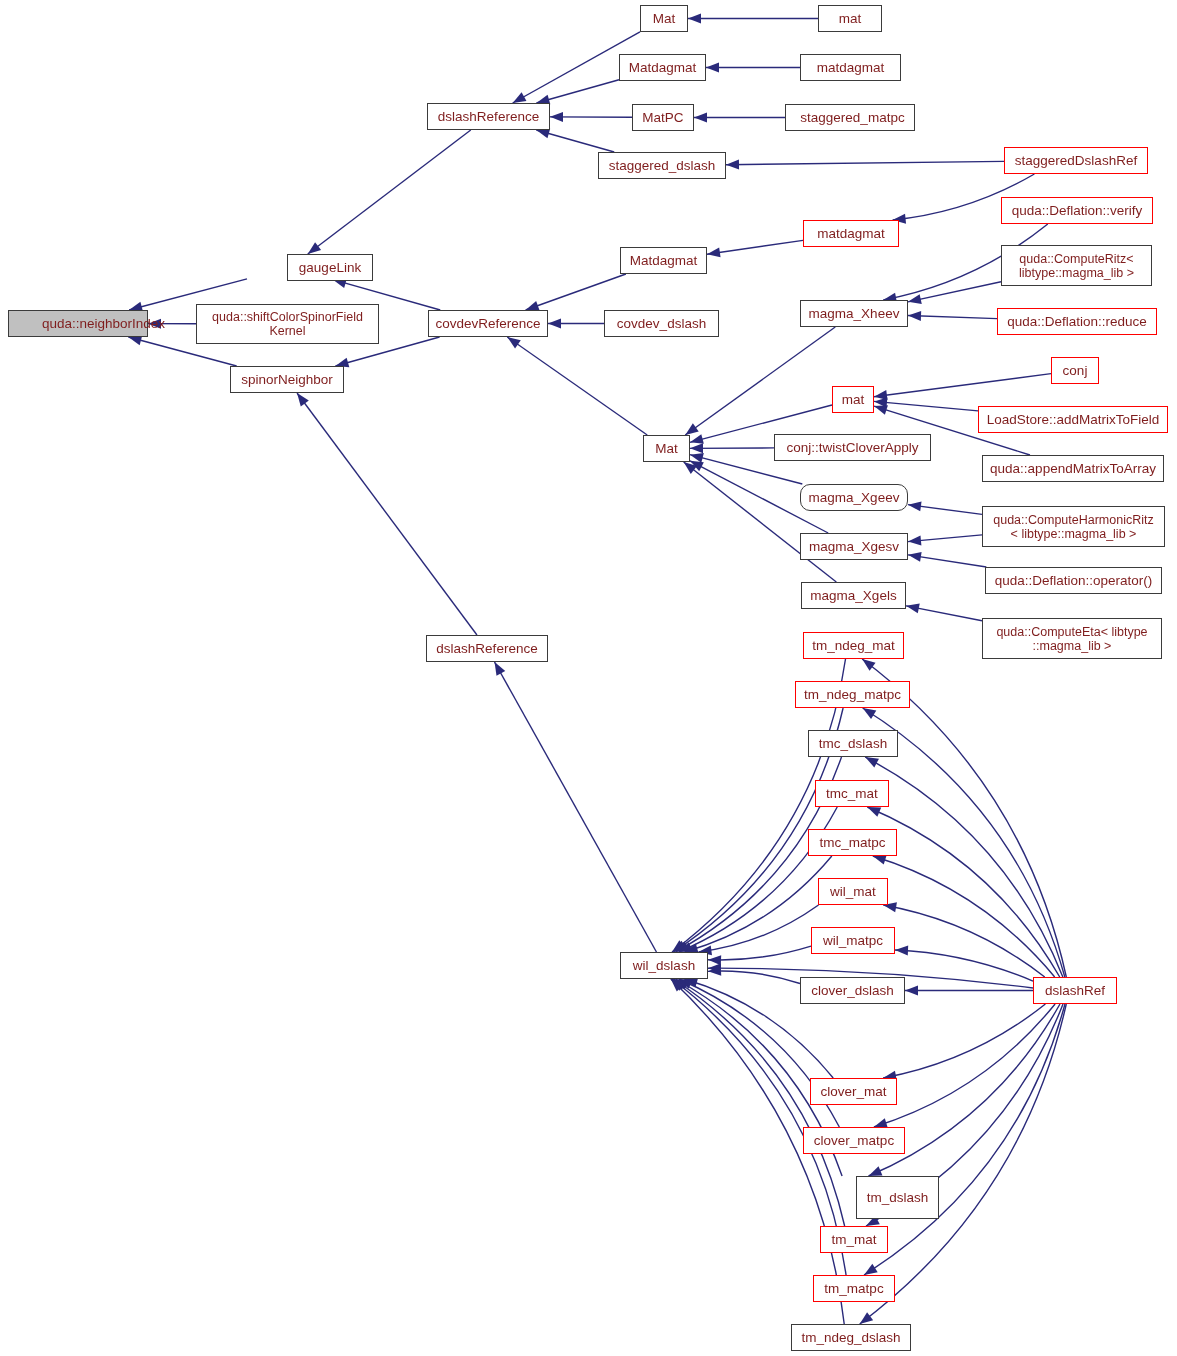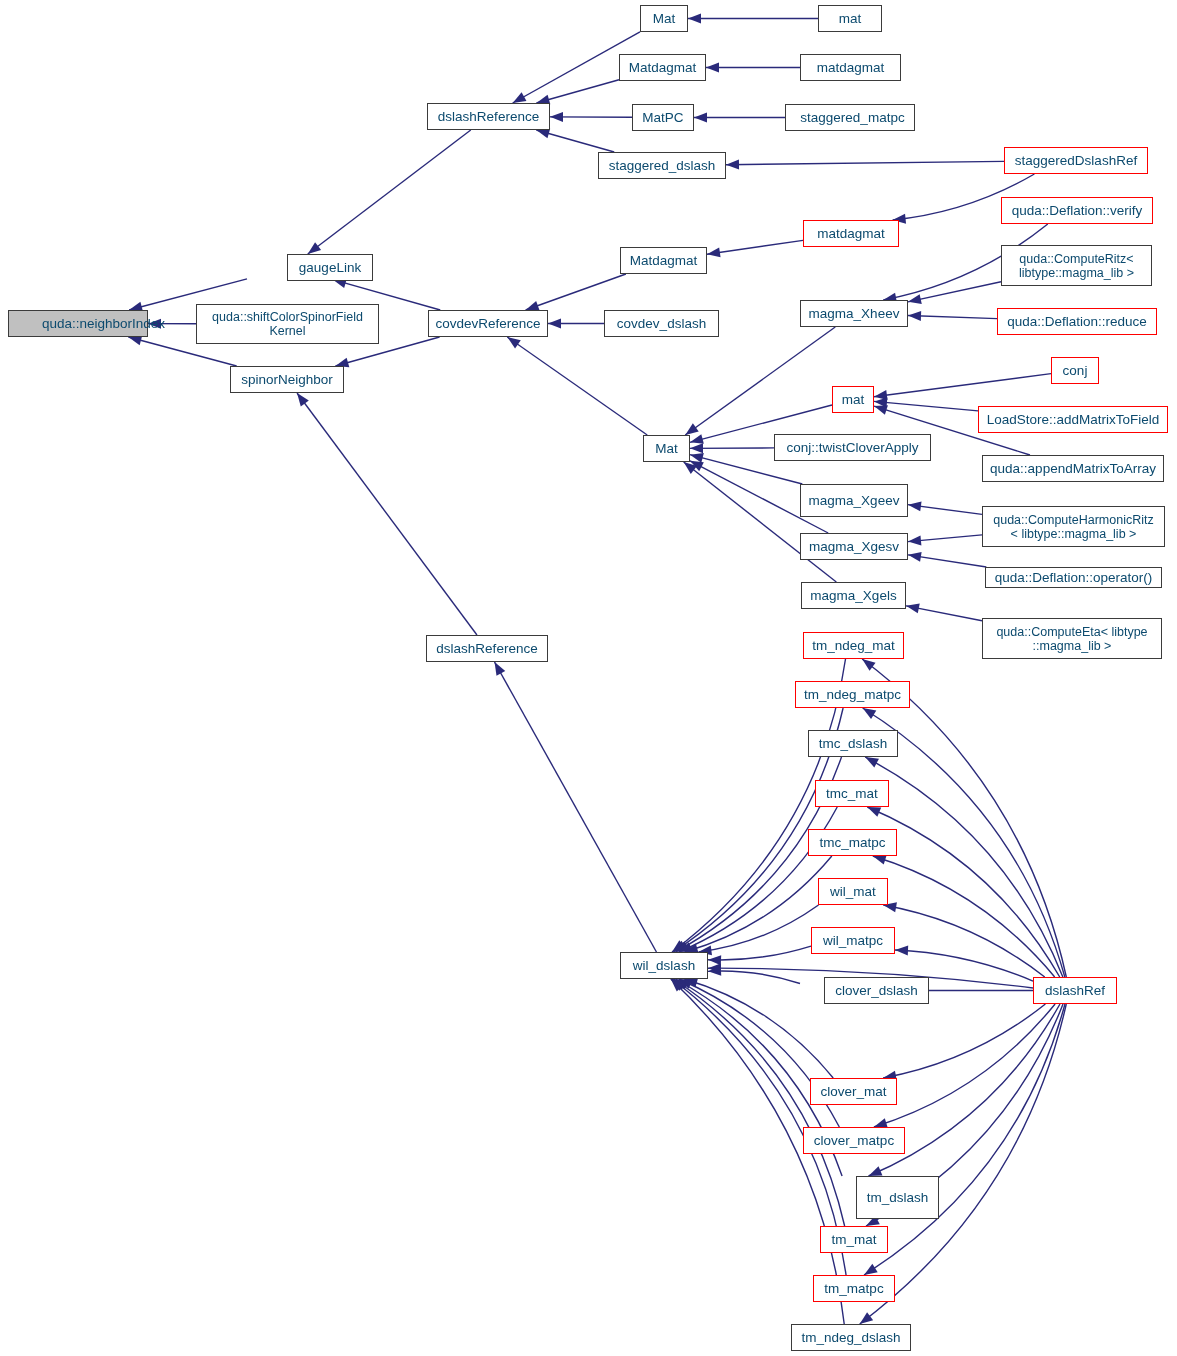--- a/index.html
+++ b/index.html
@@ -36,21 +36,21 @@
   }
   .node-box {
     position: absolute;
     box-sizing: border-box;
     background: #ffffff;
     border: 1px solid #3b3b3b;
     display: flex;
     align-items: center;
     justify-content: center;
     text-align: center;
-    color: #0c4a6e;
+    color: #7f1d1d;
     font-size: 13.5px;
     line-height: 1.12;
     white-space: pre-line;
     padding: 0 3px;
   }
   .node-box.red {
     border-color: #ff0000;
   }
   .node-box.root {
     background: #c0c0c0;
@@ -225,38 +225,38 @@
       <div class="node-box red" style="left: 1001px; top: 197px; width: 152px; height: 27px;"><span class="node-label">quda::Deflation::verify</span></div>
       <div class="node-box" style="left: 1001px; top: 245px; width: 151px; height: 41px; font-size: 12.5px;"><span class="node-label">quda::ComputeRitz&lt;
 libtype::magma_lib &gt;</span></div>
       <div class="node-box red" style="left: 997px; top: 308px; width: 160px; height: 27px;"><span class="node-label">quda::Deflation::reduce</span></div>
       <div class="node-box" style="left: 643px; top: 435px; width: 47px; height: 27px;"><span class="node-label">Mat</span></div>
       <div class="node-box red" style="left: 832px; top: 386px; width: 42px; height: 27px;"><span class="node-label">mat</span></div>
       <div class="node-box red" style="left: 1051px; top: 357px; width: 48px; height: 27px;"><span class="node-label">conj</span></div>
       <div class="node-box red" style="left: 978px; top: 406px; width: 190px; height: 27px;"><span class="node-label">LoadStore::addMatrixToField</span></div>
       <div class="node-box" style="left: 774px; top: 434px; width: 157px; height: 27px;"><span class="node-label">conj::twistCloverApply</span></div>
       <div class="node-box" style="left: 982px; top: 455px; width: 182px; height: 27px;"><span class="node-label">quda::appendMatrixToArray</span></div>
-      <div class="node-box" style="left: 800px; top: 484px; width: 108px; height: 33px;"><span class="node-label">magma_Xgeev</span></div>
+      <div class="node-box" style="left: 800px; top: 484px; width: 108px; height: 27px; border-radius: 10px;"><span class="node-label">magma_Xgeev</span></div>
       <div class="node-box" style="left: 982px; top: 506px; width: 183px; height: 41px; font-size: 12.5px;"><span class="node-label">quda::ComputeHarmonicRitz
 &lt; libtype::magma_lib &gt;</span></div>
       <div class="node-box" style="left: 800px; top: 533px; width: 108px; height: 27px;"><span class="node-label">magma_Xgesv</span></div>
-      <div class="node-box" style="left: 985px; top: 567px; width: 177px; height: 21px;"><span class="node-label">quda::Deflation::operator()</span></div>
+      <div class="node-box" style="left: 985px; top: 567px; width: 177px; height: 27px;"><span class="node-label">quda::Deflation::operator()</span></div>
       <div class="node-box" style="left: 801px; top: 582px; width: 105px; height: 27px;"><span class="node-label">magma_Xgels</span></div>
       <div class="node-box" style="left: 982px; top: 618px; width: 180px; height: 41px; font-size: 12.5px;"><span class="node-label">quda::ComputeEta&lt; libtype
 ::magma_lib &gt;</span></div>
       <div class="node-box" style="left: 620px; top: 952px; width: 88px; height: 27px;"><span class="node-label">wil_dslash</span></div>
       <div class="node-box red" style="left: 1033px; top: 977px; width: 84px; height: 27px;"><span class="node-label">dslashRef</span></div>
       <div class="node-box red" style="left: 803px; top: 632px; width: 101px; height: 27px;"><span class="node-label">tm_ndeg_mat</span></div>
       <div class="node-box red" style="left: 795px; top: 681px; width: 115px; height: 27px; align-items: center;"><span class="node-label">tm_ndeg_matpc</span></div>
       <div class="node-box" style="left: 808px; top: 730px; width: 90px; height: 27px;"><span class="node-label">tmc_dslash</span></div>
       <div class="node-box red" style="left: 815px; top: 780px; width: 74px; height: 27px;"><span class="node-label">tmc_mat</span></div>
       <div class="node-box red" style="left: 808px; top: 829px; width: 89px; height: 27px;"><span class="node-label">tmc_matpc</span></div>
       <div class="node-box red" style="left: 818px; top: 878px; width: 70px; height: 27px;"><span class="node-label">wil_mat</span></div>
       <div class="node-box red" style="left: 811px; top: 927px; width: 84px; height: 27px;"><span class="node-label">wil_matpc</span></div>
-      <div class="node-box" style="left: 824px; top: 977px; width: 105px; height: 27px;"><span class="node-label">clover_dslash</span></div>
+      <div class="node-box" style="left: 800px; top: 977px; width: 105px; height: 27px;"><span class="node-label">clover_dslash</span></div>
       <div class="node-box red" style="left: 810px; top: 1078px; width: 87px; height: 27px;"><span class="node-label">clover_mat</span></div>
       <div class="node-box red" style="left: 803px; top: 1127px; width: 102px; height: 27px;"><span class="node-label">clover_matpc</span></div>
       <div class="node-box" style="left: 856px; top: 1176px; width: 83px; height: 43px;"><span class="node-label">tm_dslash</span></div>
       <div class="node-box red" style="left: 820px; top: 1226px; width: 68px; height: 27px;"><span class="node-label">tm_mat</span></div>
       <div class="node-box red" style="left: 813px; top: 1275px; width: 82px; height: 27px;"><span class="node-label">tm_matpc</span></div>
       <div class="node-box" style="left: 791px; top: 1324px; width: 120px; height: 27px;"><span class="node-label">tm_ndeg_dslash</span></div>
     </div>
 </div>
 
 </body></html>

